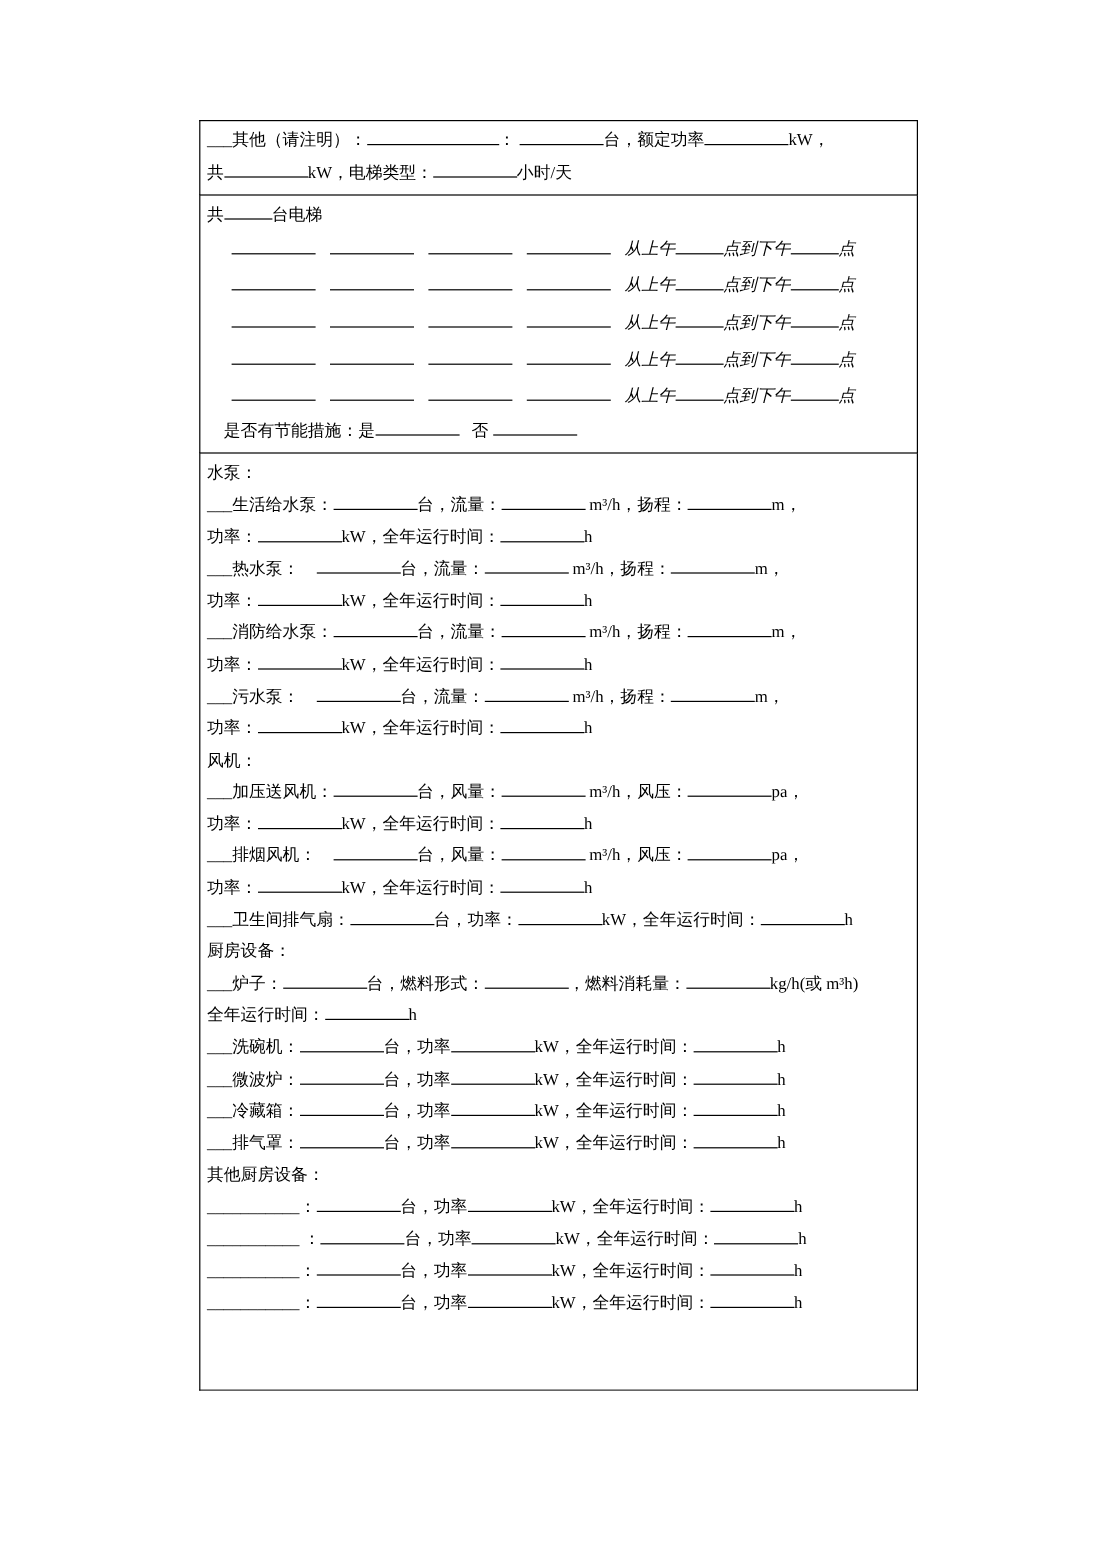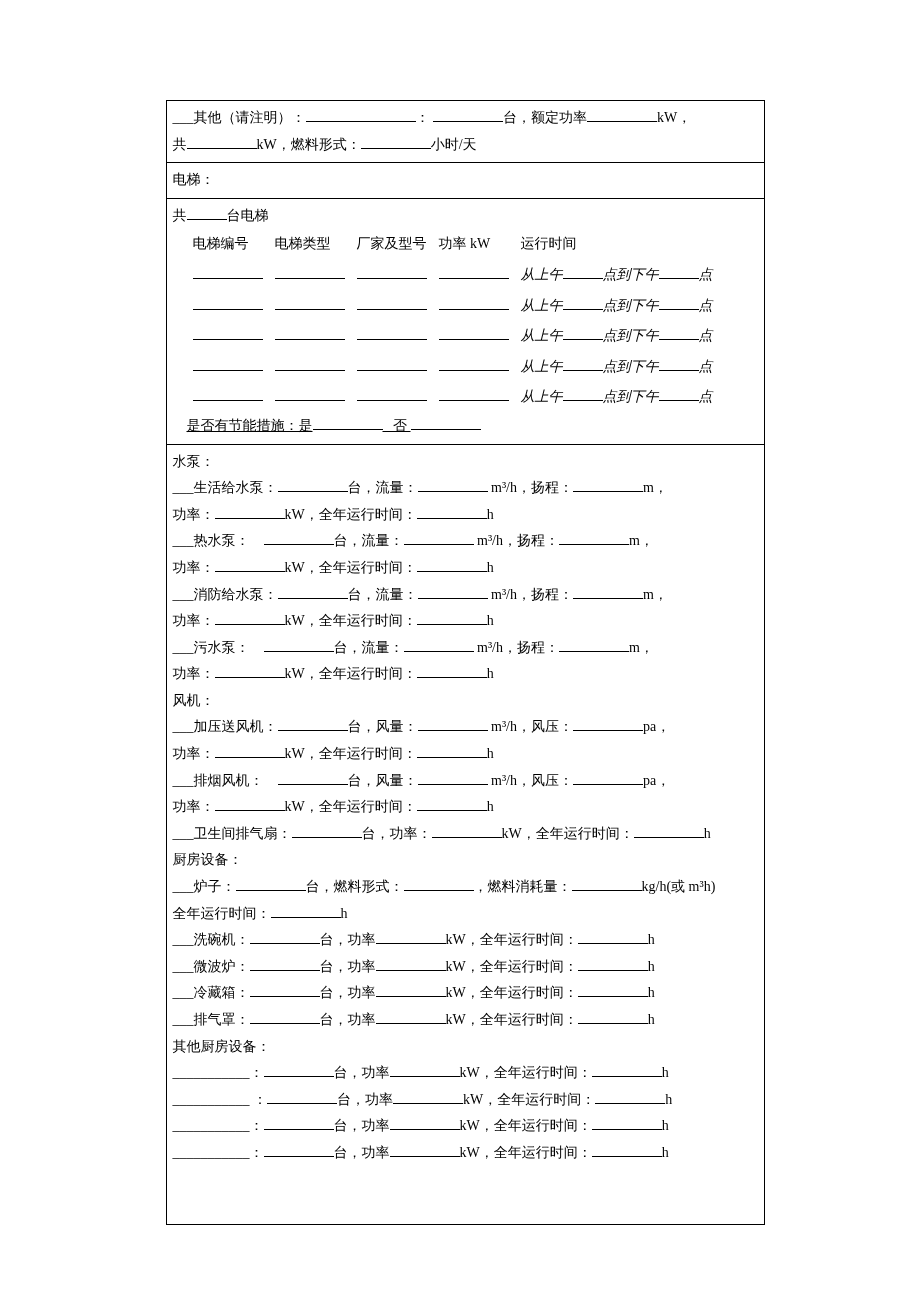--- a/index.html
+++ b/index.html
@@ -40,54 +40,44 @@
   .elev-table {
     display: table;
     margin-left: 14px;
   }
   .elev-row { display: table-row; }
   .elev-cell {
     display: table-cell;
     padding: 2px 6px;
     white-space: nowrap;
   }
-  .indent { padding-left: 14px; display: block; text-decoration: underline; }
+  .indent { padding-left: 14px; display: block; }
   .nowrap { white-space: nowrap; font-style: italic; }
 </style>
 </head>
 <body>
 
 <div class="page">
 <table class="outer">
 
 <tbody>
         <tr>
           <td>
   <span>___其他（请注明）：</span><span class="u xl"></span>：
   <span class="u md"></span><span>台，额定功率</span><span class="u md"></span><span>kW，</span><br>
-  <span>共</span><span class="u md"></span><span>kW，燃料形式：</span><span class="u md"></span><span>小时/天</span>
+  <span>共</span><span class="u md"></span><span>kW，电梯类型：</span><span class="u md"></span><span>小时/天</span>
 </td>
         </tr>
 
 
-<tr>
-          <td><span>电梯：</span></td>
-        </tr>
 
 <tr>
           <td>
   <span>共</span><span class="u sm"></span><span>台电梯</span>
   <div class="elev-table">
-    <div class="elev-row">
-      <span class="elev-cell">电梯编号</span>
-      <span class="elev-cell">电梯类型</span>
-      <span class="elev-cell">厂家及型号</span>
-      <span class="elev-cell">功率  kW</span>
-      <span class="elev-cell">运行时间</span>
-    </div>
     <div class="elev-row">
       <span class="elev-cell"><span class="u md"></span></span>
       <span class="elev-cell"><span class="u md"></span></span>
       <span class="elev-cell"><span class="u md"></span></span>
       <span class="elev-cell"><span class="u md"></span></span>
       <span class="elev-cell nowrap"><span>从上午</span><span class="u sm"></span><span>点到下午</span><span class="u sm"></span><span>点</span></span>
     </div>
     <div class="elev-row">
       <span class="elev-cell"><span class="u md"></span></span>
                 <span class="elev-cell"><span class="u md"></span></span>

